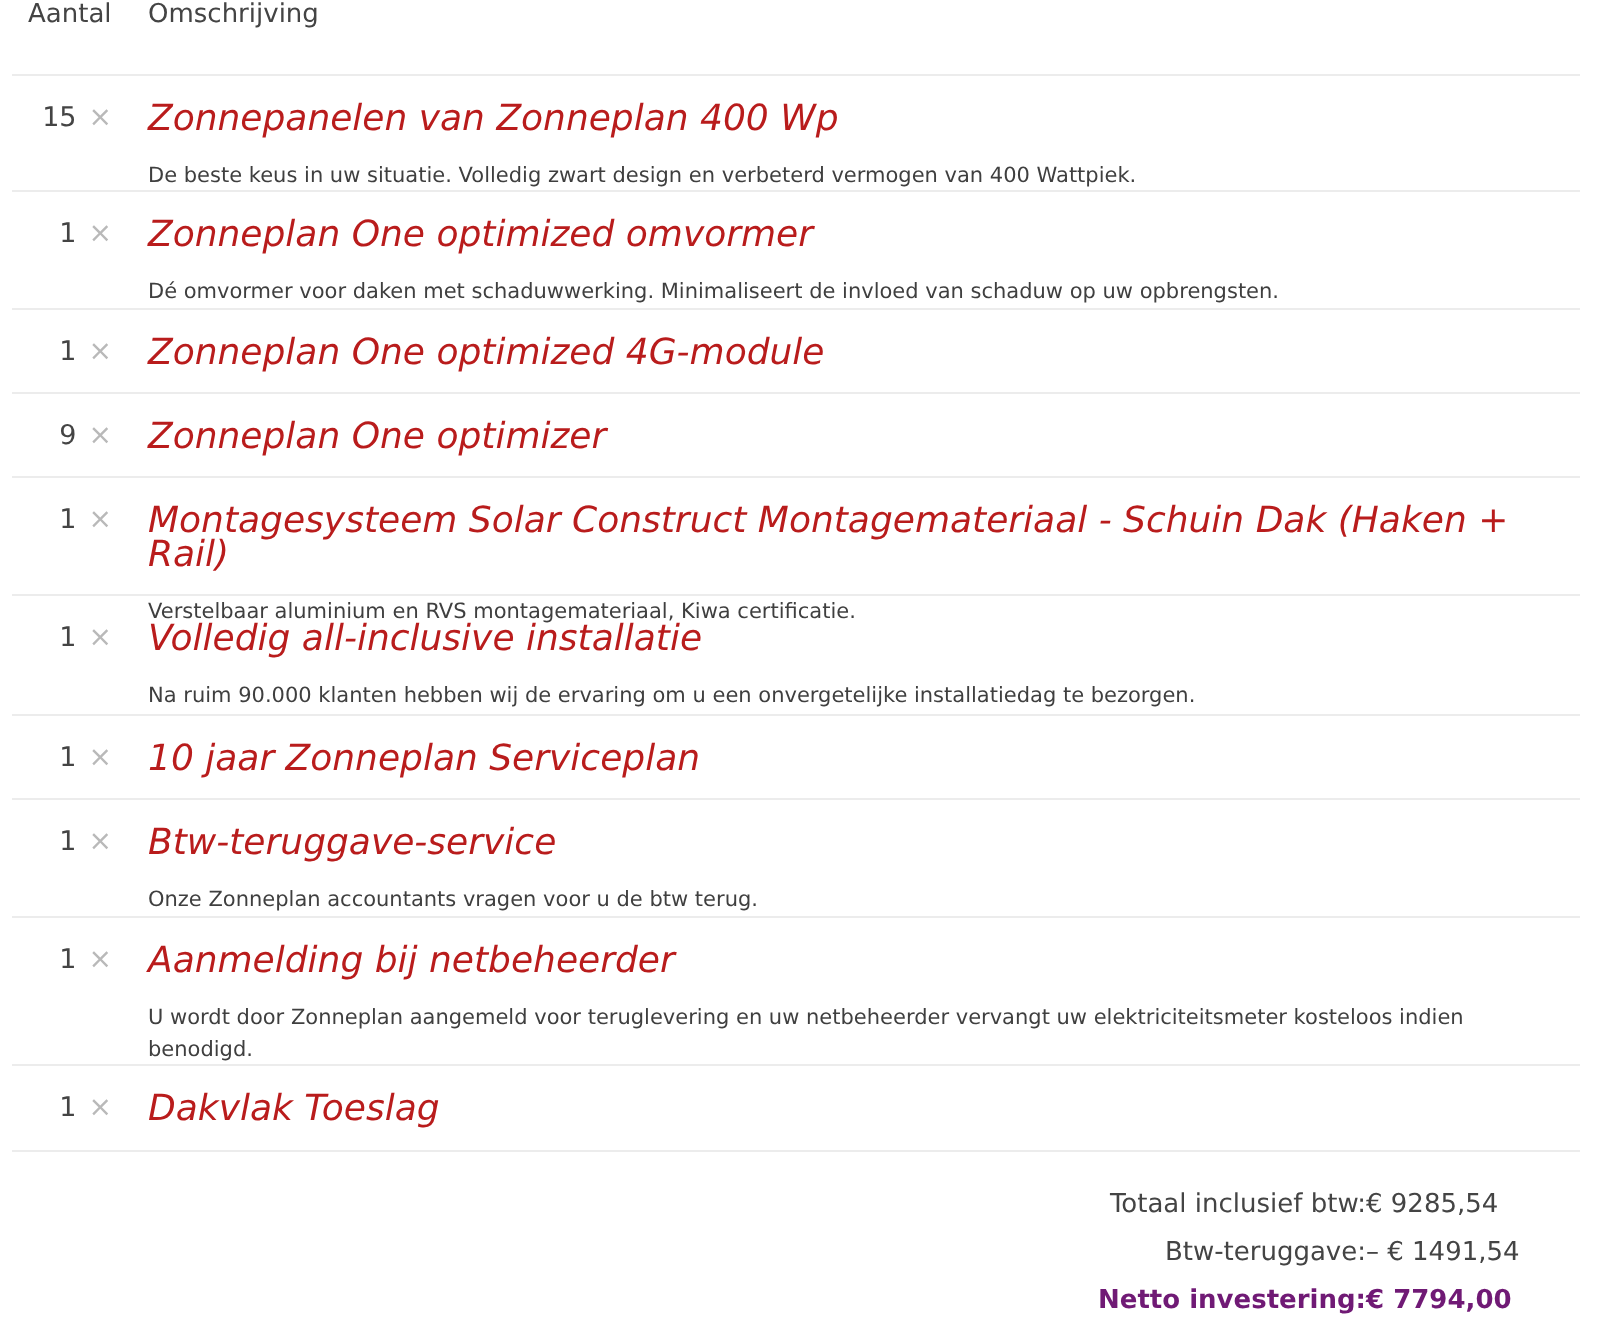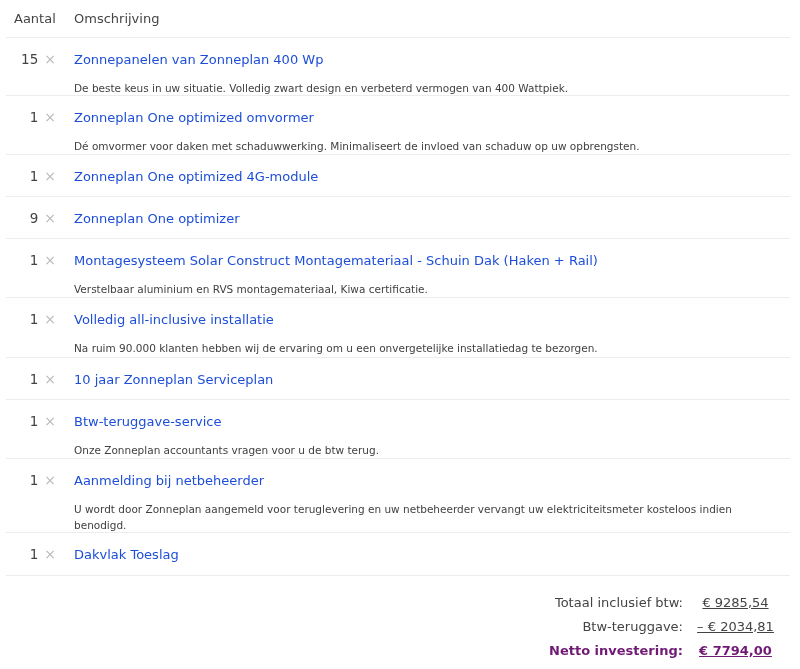--- a/index.html
+++ b/index.html
@@ -2,42 +2,42 @@
 <html><head>
 <meta charset="utf-8">
 <style>
   html, body { margin: 0; padding: 0; background: #ffffff; }
   body {
     width: 800px; height: 669px; overflow: hidden; position: relative;
     font-family: "DejaVu Sans", sans-serif; color: #3a3a3a;
   }
   .table { position: absolute; left: 6px; top: 0; width: 784px; }
   .hdr {
-    height: 37px; border-bottom: 1px solid #ececec; display: flex; align-items: center;
+    height: 37px; border-bottom: 1px solid #ececec; display: flex; align-items: flex-start;
     font-size: 13px; color: #444;
   }
   .hdr .c-qty { width: 62px; padding-left: 8px; box-sizing: border-box; }
   .hdr .c-desc { flex: 1; padding-left: 6px; }
   .row { display: flex; border-bottom: 1px solid #ececec; box-sizing: border-box; }
   .row .qty {
     width: 68px; box-sizing: border-box; text-align: center; padding-right: 18px;
     font-size: 13.5px; color: #444; display: flex; justify-content: flex-end; align-items: flex-start;
   }
   .row .qty .num { }
   .row .qty .times { color: #b9b9b9; margin-left: 6px; font-size: 14px; }
   .row .desc { flex: 1; }
-  .row .title { font-size: 13px; color: #1d4ed8; line-height: 17px; }
+  .row .title { font-size: 18px; color: #b91c1c; line-height: 17px; font-style: italic; }
   .row .sub { font-size: 10.5px; color: #3f3f3f; line-height: 16px; margin-top: 12px; padding-right: 50px; }
   .totals {
     position: absolute; right: 12px; top: 590px; width: 300px;
     font-size: 13px; color: #444;
   }
   .tot-row { display: flex; justify-content: flex-end; height: 24px; align-items: center; }
   .tot-row .lbl { text-align: right; }
-  .tot-row .val { width: 105px; text-align: center; text-decoration: underline; }
+  .tot-row .val { width: 105px; text-align: left; }
   .tot-row.bold { font-weight: bold; color: #701a75; }
 </style>
 </head>
 <body>
 
 <div class="table">
   <div class="hdr">
     <div class="c-qty">Aantal</div>
     <div class="c-desc">Omschrijving</div>
   </div>
@@ -149,19 +149,19 @@
   </div>
 </div>
 
 <div class="totals">
   <div class="tot-row">
     <span class="lbl">Totaal inclusief btw:</span>
     <span class="val">€ 9285,54</span>
   </div>
   <div class="tot-row">
     <span class="lbl">Btw-teruggave:</span>
-    <span class="val">– € 2034,81</span>
+    <span class="val">– € 1491,54</span>
   </div>
   <div class="tot-row bold">
     <span class="lbl">Netto investering:</span>
     <span class="val">€ 7794,00</span>
   </div>
 </div>
 
 </body></html>

